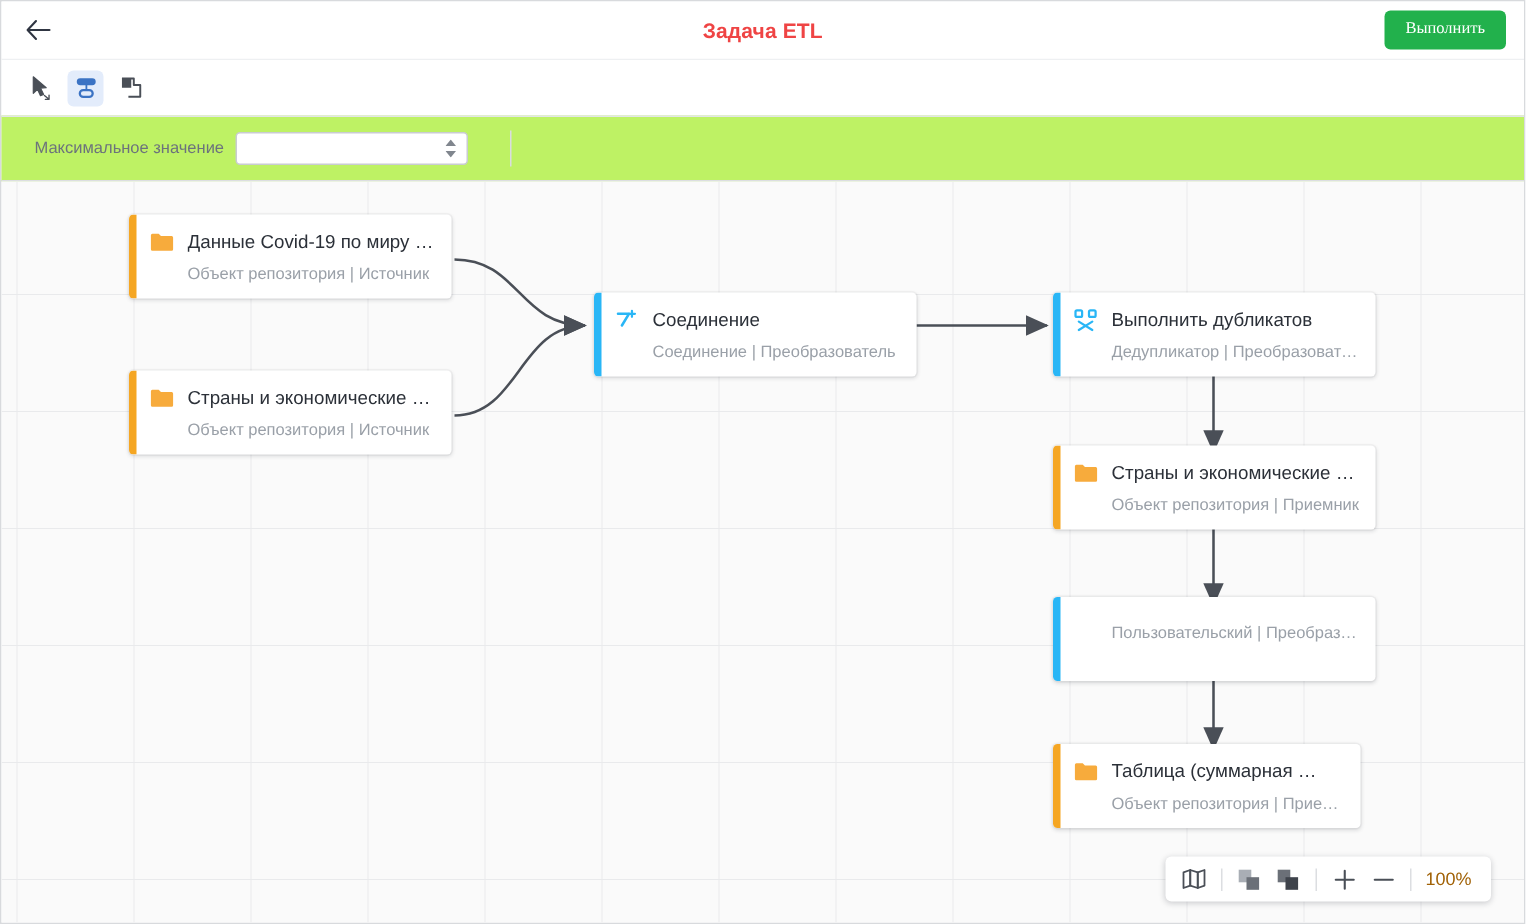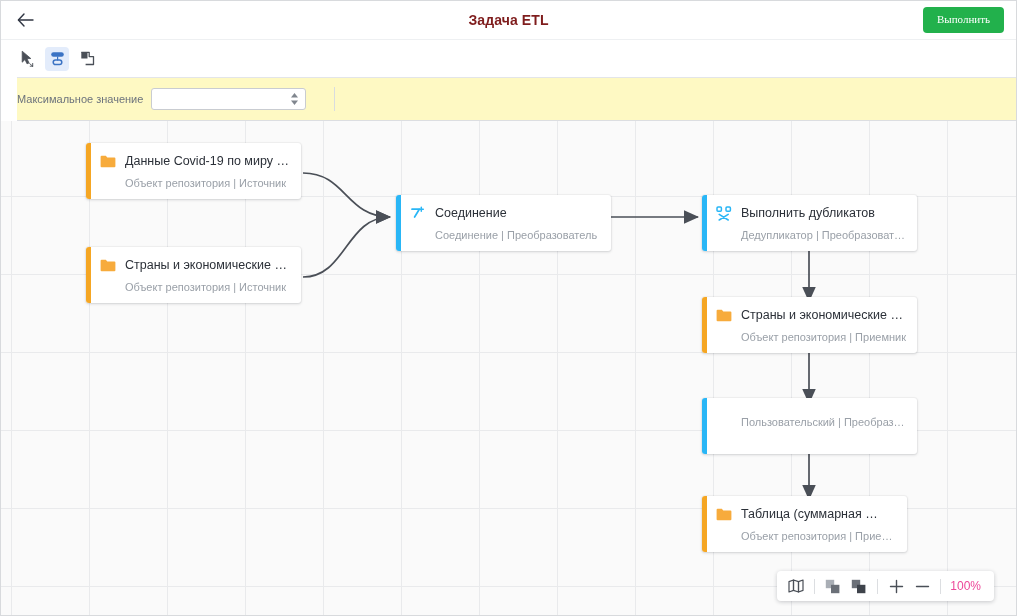--- a/index.html
+++ b/index.html
@@ -30,21 +30,21 @@
   .back-btn {
     position: absolute; left: 10px; top: 50%;
     transform: translateY(-50%);
     width: 28px; height: 28px;
     display: flex; align-items: center; justify-content: center;
     color: #2f3542; cursor: pointer;
   }
   .page-title {
     flex: 1; text-align: center;
     font-size: 14px; font-weight: bold;
-    color: #7f1d1d;
+    color: #ef4444;
     letter-spacing: .1px;
   }
   .run-btn {
     position: absolute; right: 12px; top: 50%;
     transform: translateY(-50%);
     background: #22b14c; color: #fff;
     border: none; border-radius: 4px;
     font-family: Liberation Serif, serif;
     font-size: 11px;
     padding: 7px 14px 8px;
@@ -65,26 +65,26 @@
     width: 24px; height: 24px;
     display: flex; align-items: center; justify-content: center;
     border-radius: 4px;
     cursor: pointer;
   }
   .tool.active { background: #e3ecfb; }
 
   
   .filterbar {
     height: 42px; min-height: 42px;
-    background: #fef9c3;
+    background: #bef264;
     border-top: 1px solid #e3e5e8;
     border-bottom: 1px solid #dcdee1;
     display: flex; align-items: center;
+    padding-left: 22px;
     gap: 0px;
-    margin-left: 16px;
   }
   .filter-group { display: flex; align-items: center; }
   .filter-label {
     font-size: 11px; color: #6c737c;
     margin-right: 8px; white-space: nowrap;
   }
   .spinbox {
     width: 155px; height: 22px;
     background: #fff;
     border: 1px solid #c9ccd1;
@@ -171,21 +171,21 @@
     width: 26px; height: 26px;
     display: flex; align-items: center; justify-content: center;
     cursor: pointer; color: #4a4f57;
   }
   .zb-sep {
     width: 1px; height: 15px;
     background: #dcdee1;
     margin: 0 5px;
   }
   .zb-label {
-    font-size: 12px; color: #ec4899;
+    font-size: 12px; color: #a16207;
     padding: 0 7px 0 4px;
     user-select: none;
   }
 </style>
 </head>
 <body>
 
 <div class="app">
 
   <div class="header">

